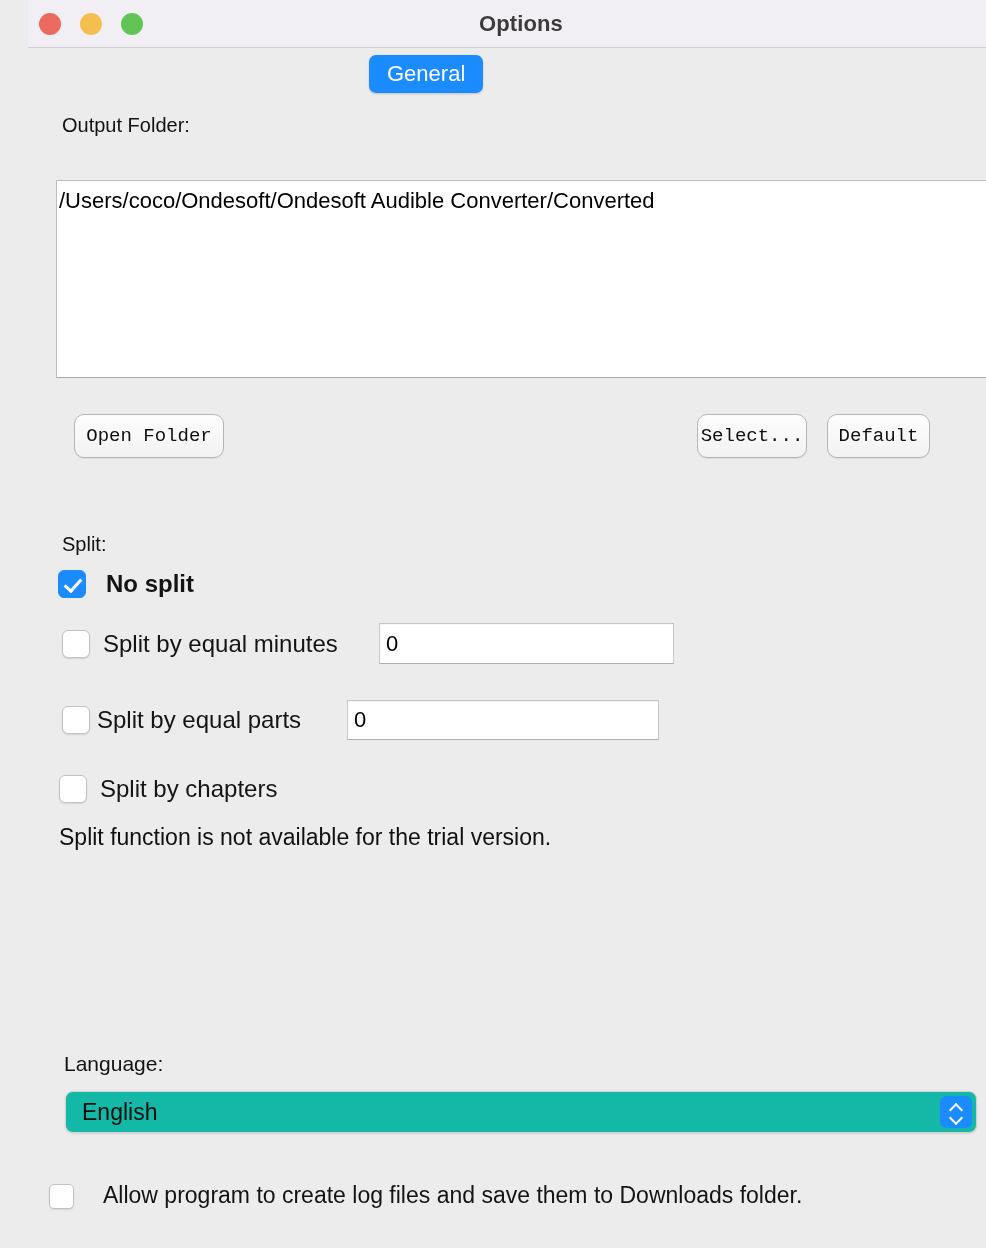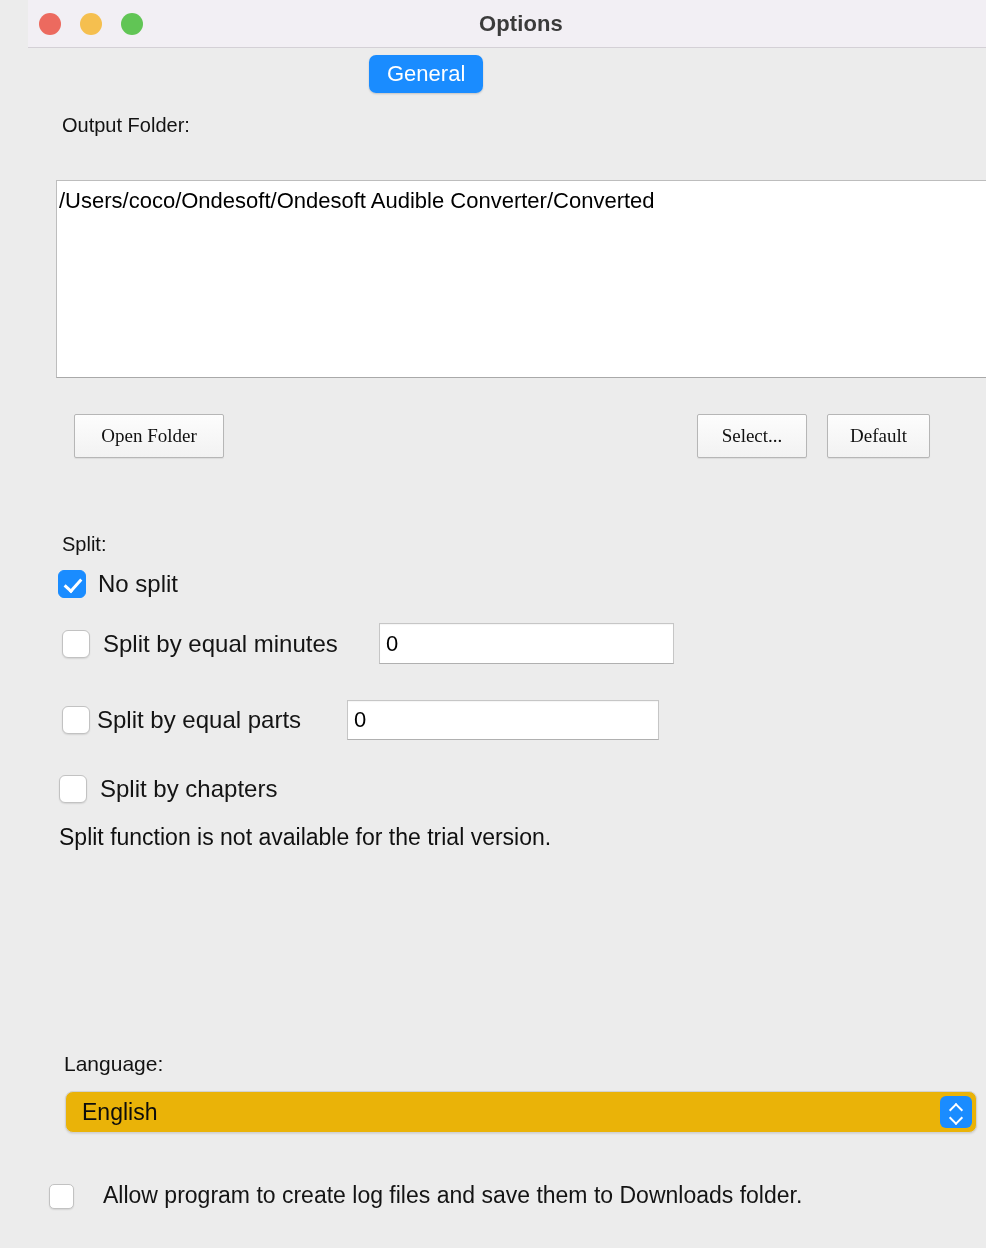--- a/index.html
+++ b/index.html
@@ -116,23 +116,23 @@
     white-space: nowrap;
     line-height: 1.2;
   }
 
   
   .btn {
     position: absolute;
     height: 44px;
     background: linear-gradient(to bottom, #fdfdfd 0%, #f2f2f2 100%);
     border: 1px solid #b6b6b6;
-    border-radius: 2px;
+    border-radius: 10px;
     font-size: 19px;
-    font-family: Liberation Serif, serif;
+    font-family: Liberation Mono, monospace;
     color: #101010;
     display: flex;
     align-items: center;
     justify-content: center;
     cursor: default;
     box-shadow: 0 1px 1px rgba(0,0,0,0.07);
   }
 
   #btn-open-folder { left: 46px;  top: 414px; width: 150px; }
   #btn-select      { left: 669px; top: 414px; width: 110px; }
@@ -202,21 +202,21 @@
     font-size: 23px;
     color: #101010;
     white-space: nowrap;
   }
 
   
   .popup {
     position: absolute;
     left: 37px; top: 1091px;
     width: 912px; height: 42px;
-    background: #eab308;
+    background: #14b8a6;
     border: 1px solid #d2d2d2;
     border-radius: 8px;
     box-shadow: 0 1px 2px rgba(0,0,0,0.10);
     display: flex;
     align-items: center;
   }
 
   .popup-value {
     font-size: 23px;
     color: #0d0d0d;
@@ -275,21 +275,21 @@
   <div class="output-area">
     <span class="output-path">/Users/coco/Ondesoft/Ondesoft Audible Converter/Converted</span>
   </div>
 
   <button class="btn" id="btn-open-folder">Open Folder</button>
   <button class="btn" id="btn-select">Select...</button>
   <button class="btn" id="btn-default">Default</button>
 
   <div class="label" style="left:34px; top:533px;">Split:</div>
 
-  <div class="checkbox-row" style="left:30px; top:570px; gap:12px;">
+  <div class="checkbox-row" style="left:30px; top:570px; gap:20px;font-weight:bold;">
     <span class="cbox checked"></span>
     <span class="cbox-label">No split</span>
   </div>
 
   <div class="checkbox-row" style="left:34px; top:630px; gap:13px;">
     <span class="cbox"></span>
     <span class="cbox-label">Split by equal minutes</span>
   </div>
   <div class="num-input" style="left:351px; top:623px; width:295px; height:41px;">
     <span>0</span>

